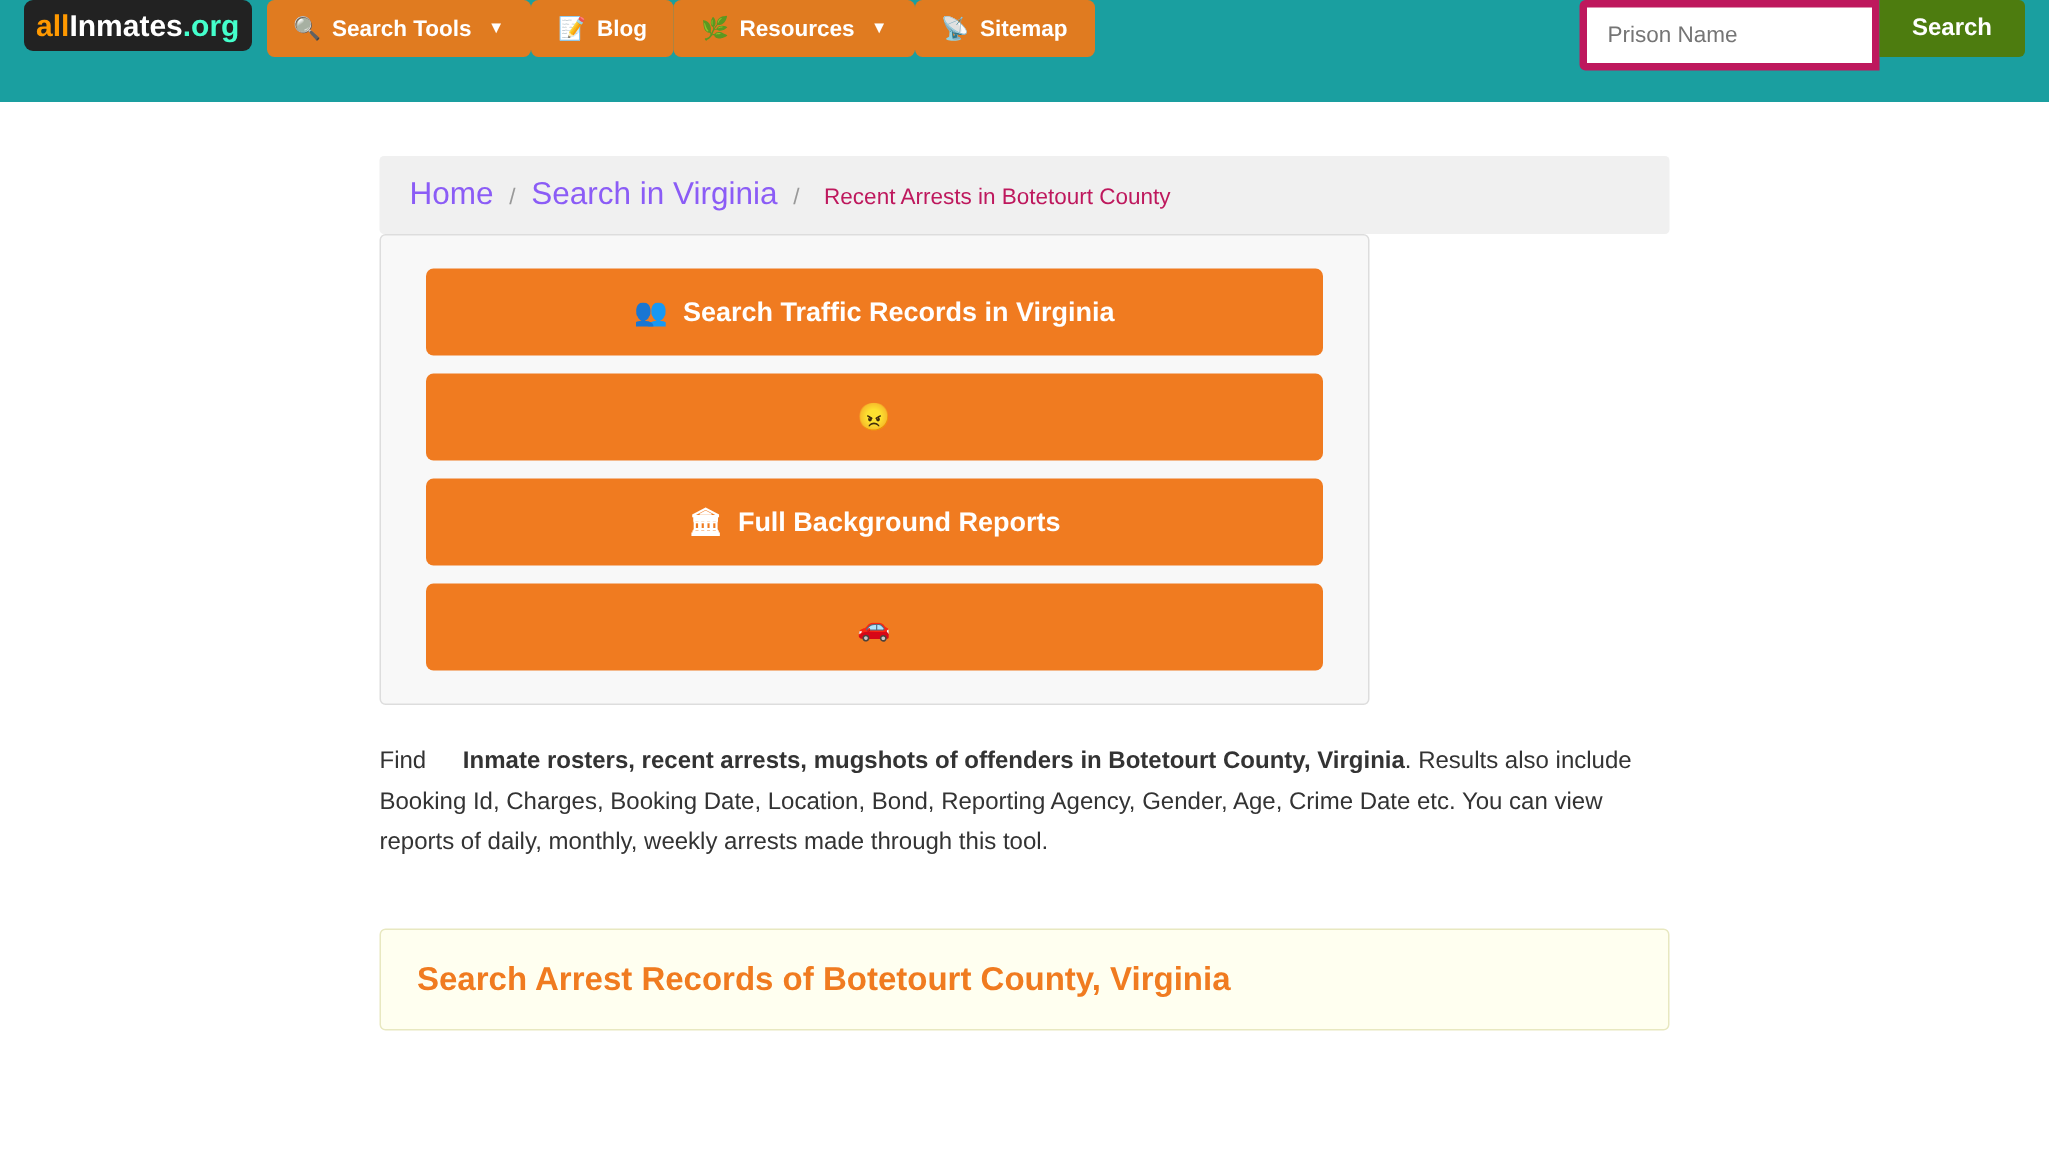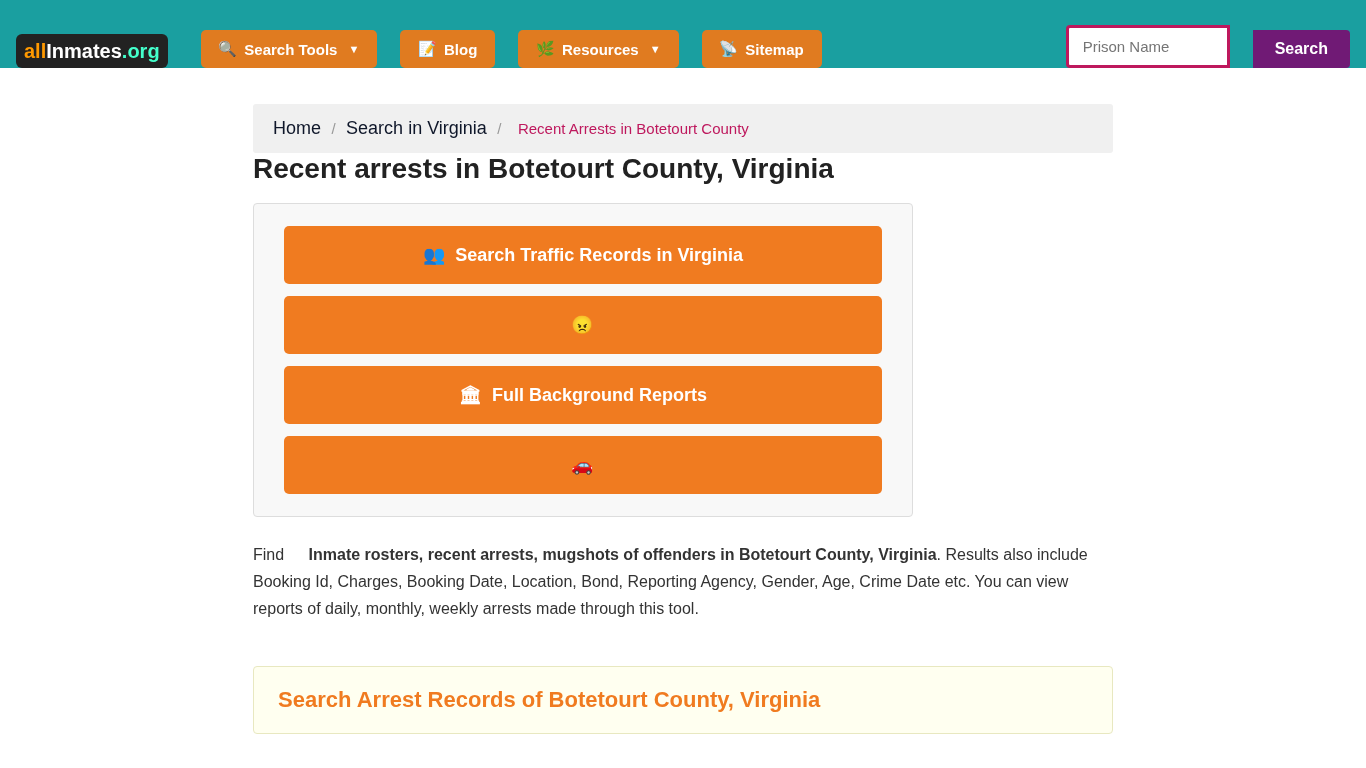--- a/index.html
+++ b/index.html
@@ -2,24 +2,24 @@
 <html><head>
   <meta charset="utf-8">
   <style>
     * { margin: 0; padding: 0; box-sizing: border-box; }
     body { font-family: Arial, sans-serif; background: #fff; font-size: 16px; color: #333; }
 
     
     nav {
       background: #1a9fa0;
       display: flex;
-      align-items: flex-end;
+      align-items: flex-start;
       padding: 0 16px;
       height: 68px;
-      gap: 23px;
+      gap: 0;
     }
     .logo {
       display: flex;
       align-items: center;
       margin-right: 10px;
     }
     .logo-box {
       background: #222;
       border-radius: 6px;
       padding: 4px 8px;
@@ -51,51 +51,51 @@
 
     .nav-btn.blog-btn { background: #e07b20; }
     .nav-btn.res-btn  { background: #e07b20; }
     .nav-btn.sit-btn  { background: #e07b20; }
 
     .nav-spacer { flex: 1; }
 
     .prison-input {
       padding: 10px 14px;
       font-size: 15px;
-      border: 3px solid #be185d;
+      border: 5px solid #be185d;
       border-radius: 4px 0 0 4px;
-      width: 164px;
+      width: 200px;
       outline: none;
       color: #999;
     }
     .search-nav-btn {
-      background: #701a75;
+      background: #4d7c0f;
       color: #fff;
       border: none;
       padding: 10px 22px;
       font-size: 16px;
       font-weight: bold;
       border-radius: 0 4px 4px 0;
       cursor: pointer;
     }
 
     
     .breadcrumb-bar {
       background: #f0f0f0;
       padding: 14px 20px;
       margin: 16px 0 0 0;
       max-width: 900px;
       margin-left: auto;
       margin-right: auto;
       border-radius: 3px;
     }
     .breadcrumb-bar a {
-      color: #0f172a;
+      color: #8b5cf6;
       text-decoration: none;
-      font-size: 18px;
+      font-size: 21px;
     }
     .breadcrumb-bar span { color: #999; margin: 0 6px; font-size: 15px; }
     .breadcrumb-bar .current { color: #be185d; font-size: 15px; }
 
     
     .main-content {
       max-width: 900px;
       margin: 0 auto;
       padding: 20px 20px;
     }
@@ -204,21 +204,20 @@
 <div class="main-content">
 
   <div class="breadcrumb-bar">
     <a href="#">Home</a>
     <span>/</span>
     <a href="#">Search in Virginia</a>
     <span>/</span>
     <span class="current">Recent Arrests in Botetourt County</span>
   </div>
 
-  <h1 class="page-title">Recent arrests in Botetourt County, Virginia</h1>
 
   <div class="button-box">
     <button class="orange-btn">
       <span>👥</span>
       <span>Search Traffic Records in Virginia</span>
     </button>
     <button class="orange-btn">
       <span>😠</span>
     </button>
     <button class="orange-btn">

